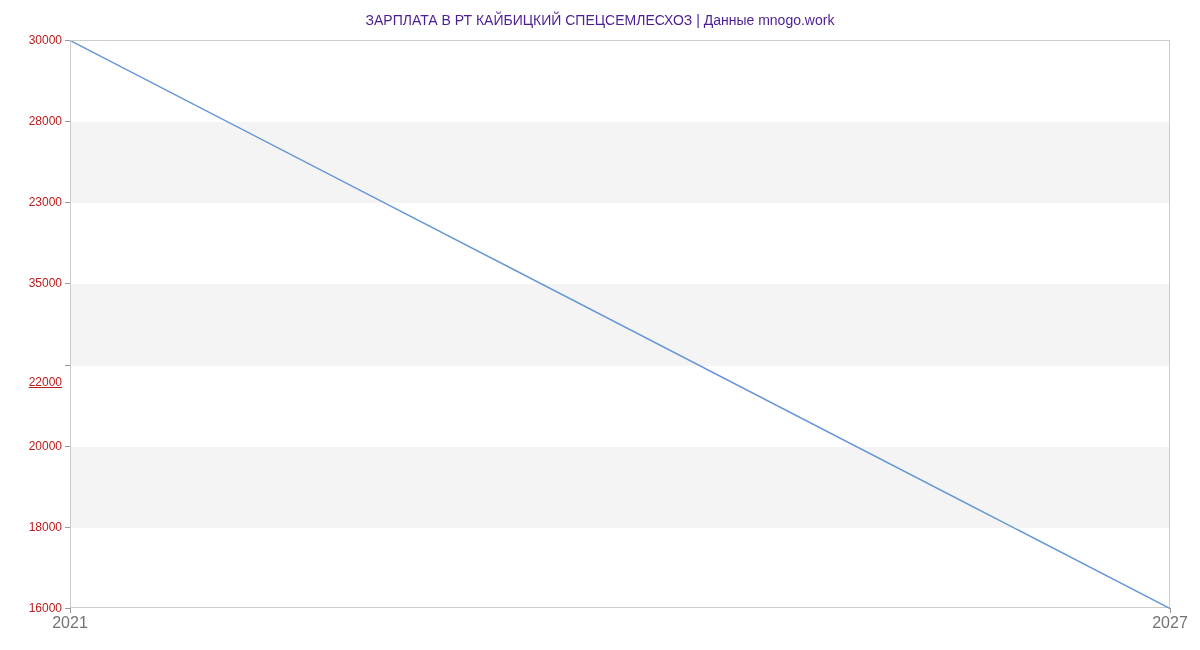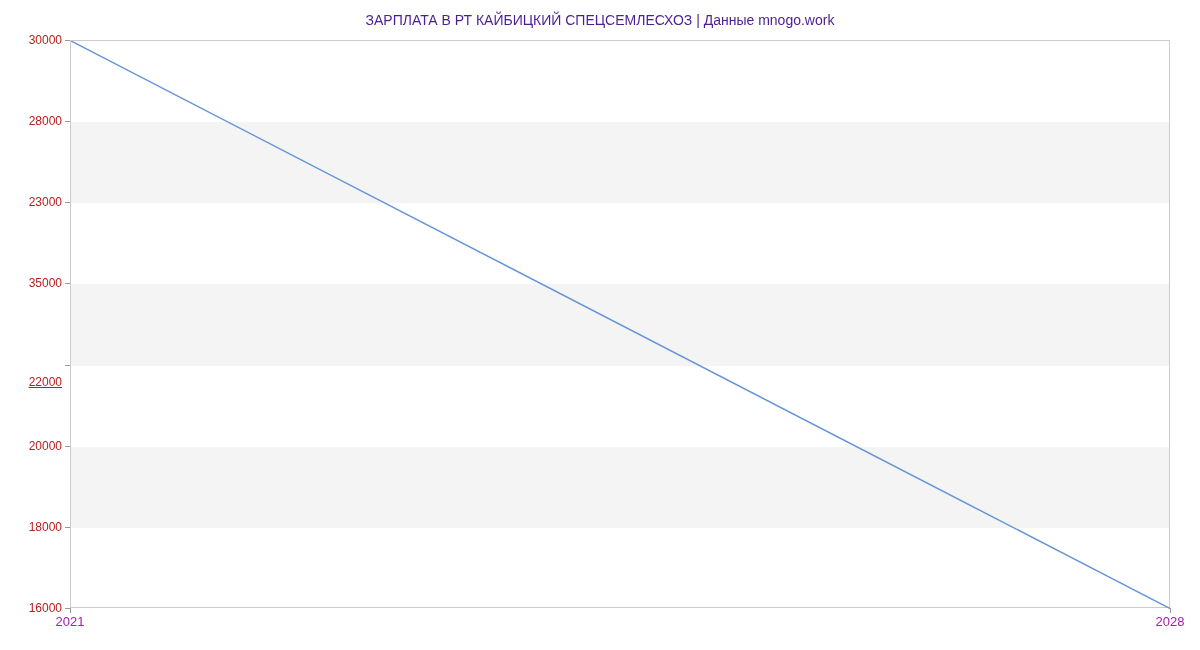--- a/index.html
+++ b/index.html
@@ -51,22 +51,22 @@
     .y-tick-mark {
       position: absolute;
       left: -5px;
       width: 5px;
       height: 1px;
       background: #999;
     }
     .x-tick-label {
       position: absolute;
       top: 574px;
-      font-size: 13px;
-      color: #a21caf;
+      font-size: 16px;
+      color: #737373;
       transform: translateX(-50%);
     }
     .x-tick-mark {
       position: absolute;
       top: 568px;
       width: 1px;
       height: 5px;
       background: #999;
     }
     .line-svg {
@@ -112,16 +112,16 @@
       <div class="y-tick-label" style="top: 162.286px;">23000</div>
       <div class="y-tick-mark" style="top: 162.286px;"></div>
       <div class="y-tick-label" style="top: 81.1429px;">28000</div>
       <div class="y-tick-mark" style="top: 81.1429px;"></div>
       <div class="y-tick-label" style="top: 0px;">30000</div>
       <div class="y-tick-mark" style="top: 0px;"></div>
     </div>
   <div id="xticks">
       <div class="x-tick-label" style="left: 0px;">2021</div>
       <div class="x-tick-mark" style="left: 0px;"></div>
-      <div class="x-tick-label" style="left: 1100px;">2028</div>
+      <div class="x-tick-label" style="left: 1100px;">2027</div>
       <div class="x-tick-mark" style="left: 1100px;"></div>
     </div>
 </div>
 
 </body></html>

